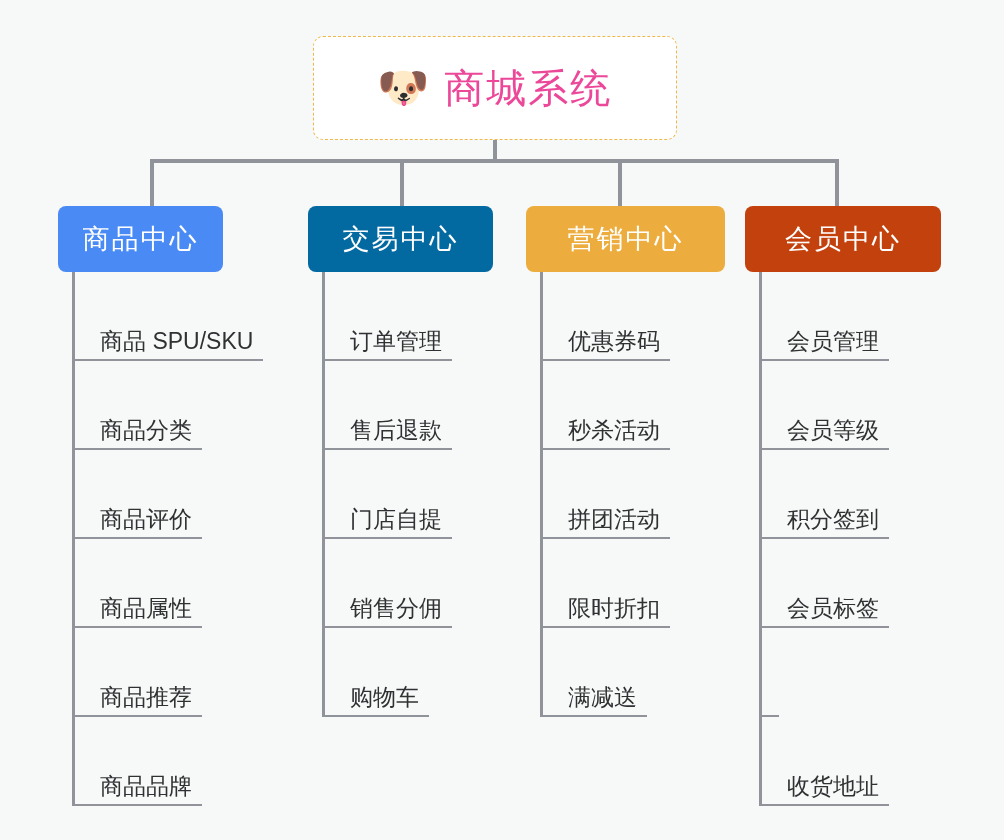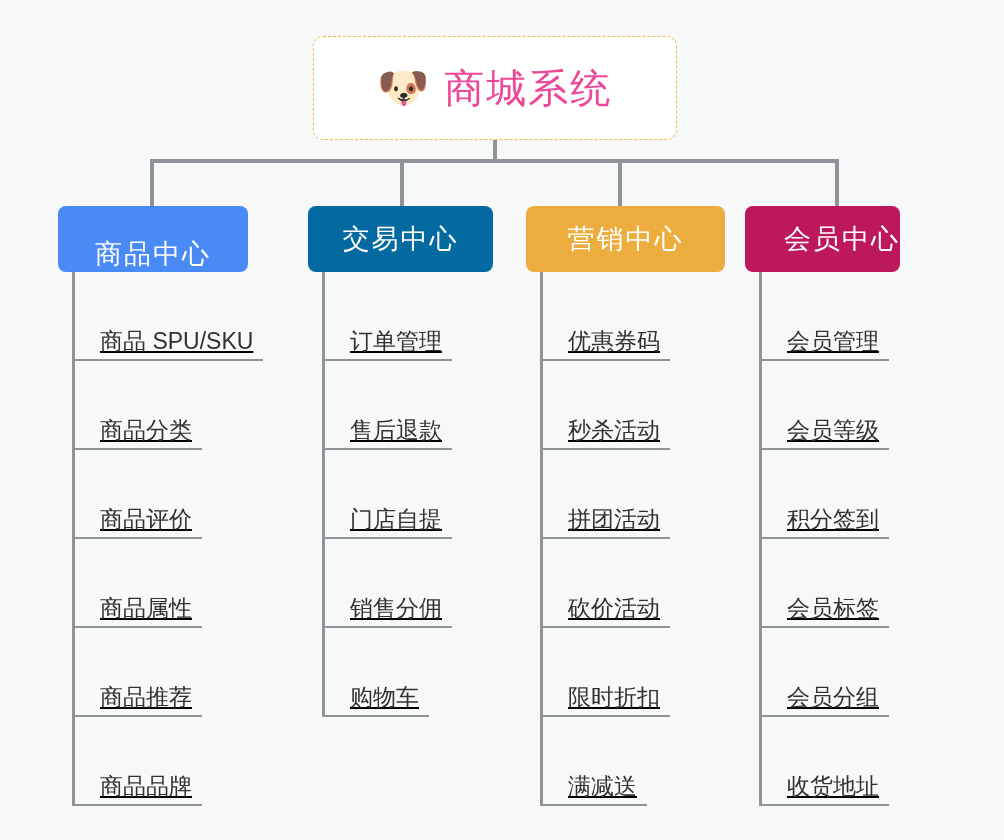--- a/index.html
+++ b/index.html
@@ -77,21 +77,20 @@
     color: #ffffff;
     font-size: 27px;
     letter-spacing: 2px;
     white-space: nowrap;
   }
 
   
   .leaf-stack {
     position: relative;
     margin-top: 0;
-    text-decoration: underline;
   }
   .leaf-trunk {
     position: absolute;
     left: 14px;
     top: 0;
     bottom: 0;
     width: 3px;
     background: #909399;
   }
   .leaf {
@@ -132,21 +131,21 @@
   </div>
 
   <div class="conn conn-v" style="left:493px; top:140px; height:23px;"></div>
   <div class="conn conn-h" style="left:150px; top:159px; width:689px;"></div>
   <div class="conn conn-v" style="left:150px; top:159px; height:47px;"></div>
   <div class="conn conn-v" style="left:400px; top:159px; height:47px;"></div>
   <div class="conn conn-v" style="left:618px; top:159px; height:47px;"></div>
   <div class="conn conn-v" style="left:835px; top:159px; height:47px;"></div>
 
   <div class="branch" style="left:58px; width:190px;">
-    <div class="branch-header" style="width:190px; background:#4a8af4;align-items:flex-end;">
+    <div class="branch-header" style="width:165px; background:#4a8af4;">
       <span>商品中心</span>
     </div>
     <div class="leaf-stack">
       <div class="leaf-trunk"></div>
       <div class="leaf">
         <div class="leaf-stub"></div>
         <span class="leaf-label">商品 SPU/SKU</span>
       </div>
       <div class="leaf">
         <div class="leaf-stub"></div>
@@ -213,35 +212,31 @@
       <div class="leaf">
         <div class="leaf-stub"></div>
         <span class="leaf-label">秒杀活动</span>
       </div>
       <div class="leaf">
         <div class="leaf-stub"></div>
         <span class="leaf-label">拼团活动</span>
       </div>
       <div class="leaf">
         <div class="leaf-stub"></div>
-        <span class="leaf-label">砍价活动</span>
-      </div>
-      <div class="leaf">
-        <div class="leaf-stub"></div>
         <span class="leaf-label">限时折扣</span>
       </div>
       <div class="leaf">
         <div class="leaf-stub"></div>
         <span class="leaf-label">满减送</span>
       </div>
     </div>
   </div>
 
   <div class="branch" style="left:745px; width:185px;">
-    <div class="branch-header" style="width:155px; background:#be185d;justify-content:flex-end;">
+    <div class="branch-header" style="width:196px; background:#c2410c;">
       <span>会员中心</span>
     </div>
     <div class="leaf-stack">
       <div class="leaf-trunk"></div>
       <div class="leaf">
         <div class="leaf-stub"></div>
         <span class="leaf-label">会员管理</span>
       </div>
       <div class="leaf">
         <div class="leaf-stub"></div>
@@ -250,21 +245,20 @@
       <div class="leaf">
         <div class="leaf-stub"></div>
         <span class="leaf-label">积分签到</span>
       </div>
       <div class="leaf">
         <div class="leaf-stub"></div>
         <span class="leaf-label">会员标签</span>
       </div>
       <div class="leaf">
         <div class="leaf-stub"></div>
-        <span class="leaf-label">会员分组</span>
       </div>
       <div class="leaf">
         <div class="leaf-stub"></div>
         <span class="leaf-label">收货地址</span>
       </div>
     </div>
   </div>
 
 </div>
 

